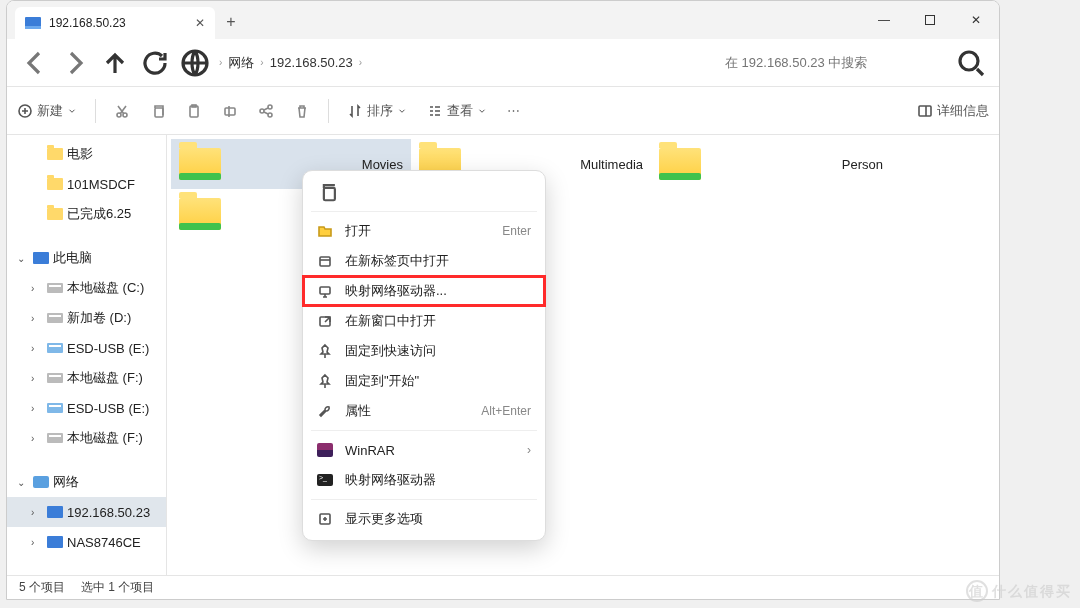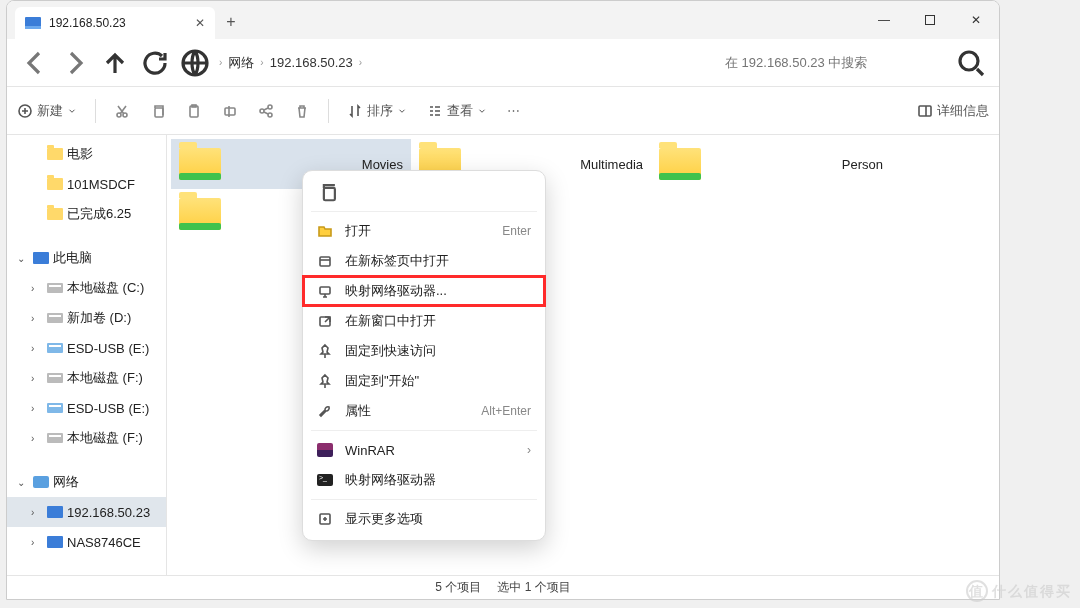--- a/index.html
+++ b/index.html
@@ -68,21 +68,21 @@
 .crow .short { margin-left: auto; color: #888; font-size: 12px; }
 .csep { height: 1px; background: #eee; margin: 4px 8px; }
 .crow.hl { outline: 3px solid #ff2a2a; outline-offset: -2px; background:#fff; }
 .ctop { height: 30px; display: flex; align-items: center; padding: 0 14px; }
 .ctop .b { width:22px; height:22px; display:flex; align-items:center; justify-content:center; color:#555; cursor:pointer; }
 .winrar { width:16px; height:14px; background:linear-gradient(#8b2d6d 0 50%,#3d1f5a 50% 100%); border-radius:2px; }
 .term { width:16px; height:12px; background:#222; border-radius:2px; position:relative; }
 .term::after{content:">_"; color:#fff; font-size:7px; position:absolute; left:2px; top:0;}
 
 
-.status { position:absolute; bottom:0; left:0; right:0; height: 24px; border-top: 1px solid #e5e5e5; display: flex; align-items: center; padding: 0 12px; font-size: 12px; color: #444; gap: 16px; background:#fff;justify-content:center; }
+.status { position:absolute; bottom:0; left:0; right:0; height: 24px; border-top: 1px solid #e5e5e5; display: flex; align-items: center; padding: 0 12px; font-size: 12px; color: #444; gap: 16px; background:#fff; }
 
 
 .wm { position:absolute; right:8px; bottom:6px; font-size:14px; color:#ccc; font-weight:bold; letter-spacing:2px; opacity:.6; }
 .wmico { display:inline-block; width:22px; height:22px; border:2px solid #ccc; border-radius:50%; text-align:center; line-height:18px; margin-right:4px; }
 
 svg { stroke: currentColor; fill: none; stroke-width: 1.6; }
 </style>
 </head>
 <body>
 

